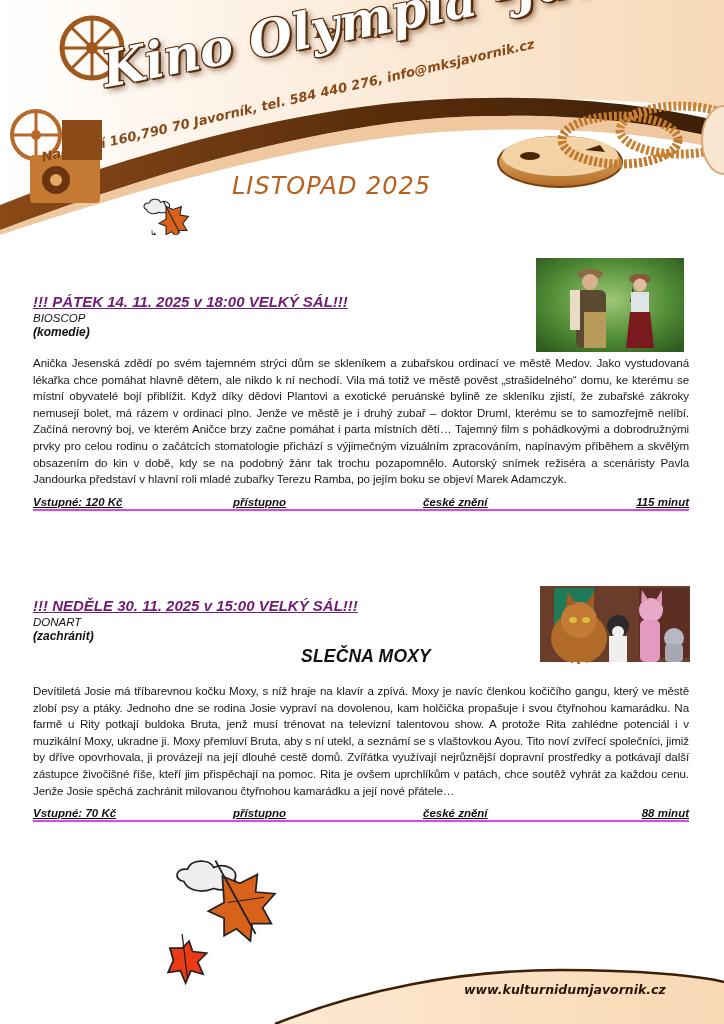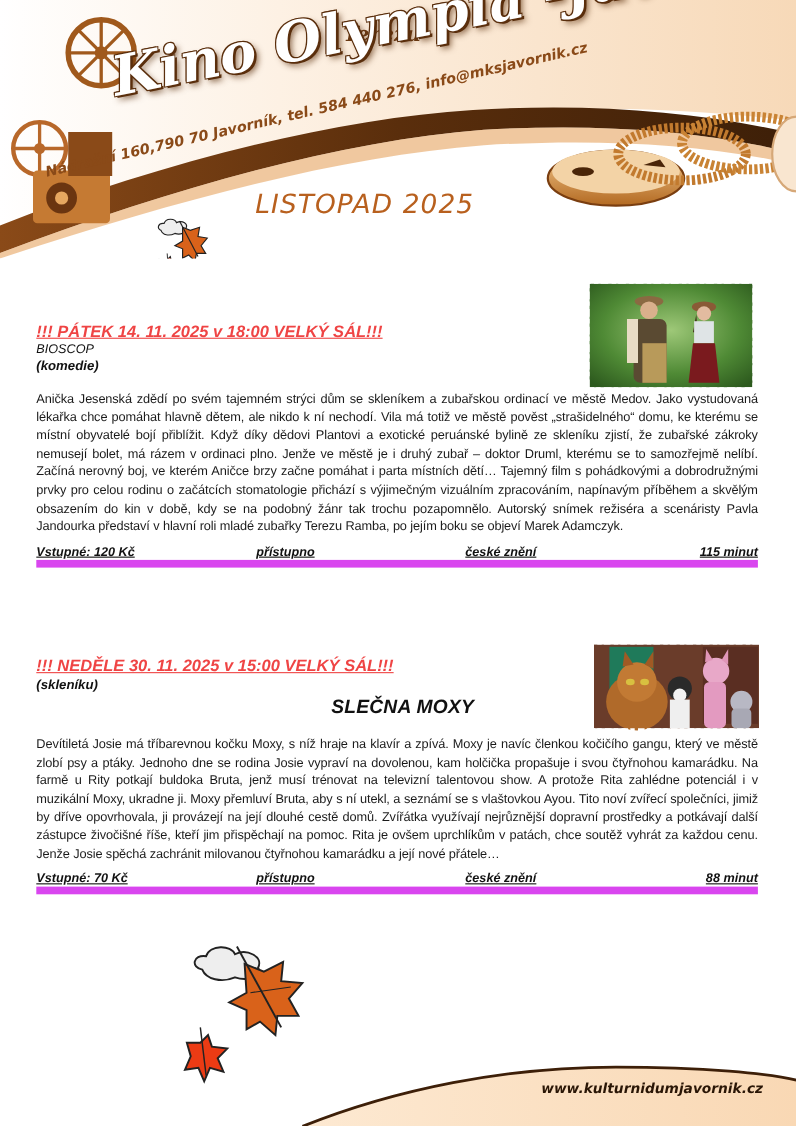--- a/index.html
+++ b/index.html
@@ -37,58 +37,58 @@
   }
   .leaf-group-top { position: absolute; left: 138px; top: 188px; }
 
   
   .film { position: absolute; left: 33px; width: 656px; }
   .film-1 { top: 293px; }
   .film-2 { top: 597px; }
 
   .showtime {
     font-weight: bold; font-style: italic; font-size: 15px;
-    color: #ef4444; text-decoration: underline; text-decoration-thickness: 1px;
+    color: #701a75; text-decoration: underline; text-decoration-thickness: 1px;
     white-space: nowrap; display: inline-block;
   }
   .distributor { font-style: italic; font-size: 11.5px; line-height: 13px; margin-top: 1px; }
   .genre { font-style: italic; font-weight: bold; font-size: 12px; line-height: 14px; }
   .film-title {
     font-style: italic; font-weight: bold; font-size: 17.5px;
     text-align: center; margin-top: 3px; letter-spacing: 0.2px;
   }
   .film-1 .film-title { padding-left: 10px; }
   .film-2 .film-title { padding-left: 10px; }
   .synopsis {
     font-family: "Liberation Sans", sans-serif;
     font-size: 11.6px; line-height: 16.6px; text-align: justify;
     color: #1a1a1a; margin-top: 16px; letter-spacing: -0.1px;
   }
   .info-row {
     display: flex; justify-content: space-between; align-items: flex-end;
-    margin-top: 8px; border-bottom: 7px solid #d946ef; padding-bottom: 1px;
+    margin-top: 8px; border-bottom: 2px solid #d946ef; padding-bottom: 1px;
     font-style: italic; font-weight: bold; font-size: 11.5px;
   }
   .info-row span { text-decoration: underline; }
   .info-row .c1 { width: 200px; }
   .info-row .c2 { width: 190px; }
   .info-row .c3 { width: 170px; }
   .info-row .c4 { text-align: right; flex: 1; }
 
   
   .still { position: absolute; overflow: hidden; }
   .still-1 { left: 530px; top: 252px; width: 160px; height: 106px; }
   .still-2 { left: 534px; top: 580px; width: 162px; height: 88px; }
 
   
   .footer { position: absolute; left: 0; top: 940px; width: 724px; height: 84px; }
   .footer-url {
     position: absolute; left: 464px; top: 982px;
     font-family: "DejaVu Sans", sans-serif; font-weight: bold; font-style: italic;
-    font-size: 12.5px; color: #2a1606; white-space: nowrap; margin-left: 28px;
+    font-size: 12.5px; color: #2a1606; white-space: nowrap;
   }
   .leaf-group-bottom { position: absolute; left: 150px; top: 850px; }
 </style>
 </head>
 <body>
 
 <div class="header">
   <svg class="bg" width="724" height="235" viewBox="0 0 724 235">
     <defs>
       <linearGradient id="cream" x1="0" y1="0" x2="1" y2="0">
@@ -218,21 +218,22 @@
     <rect x="106" y="40" width="20" height="42" rx="5" fill="#e39ac0"></rect>
 
     <circle cx="140" cy="58" r="10" fill="#b8b8c4"></circle>
     <rect x="131" y="64" width="18" height="18" rx="4" fill="#a8a8b4"></rect>
     <rect x="0" y="0" width="162" height="88" fill="none" stroke="#ffffff" stroke-width="12" stroke-dasharray="6 3 4 2"></rect>
   </svg>
 </div>
 
 <section class="film film-2">
   <div class="showtime">!!! NEDĚLE 30. 11. 2025 v 15:00 VELKÝ SÁL!!!</div>
-  <div class="genre">(skleníku)</div>
+  <div class="distributor">DONART</div>
+  <div class="genre">(zachránit)</div>
   <div class="film-title">SLEČNA MOXY</div>
   <p class="synopsis">Devítiletá Josie má tříbarevnou kočku Moxy, s níž hraje na klavír a zpívá. Moxy je navíc členkou kočičího gangu, který ve městě zlobí psy a ptáky. Jednoho dne se rodina Josie vypraví na dovolenou, kam holčička propašuje i svou čtyřnohou kamarádku. Na farmě u Rity potkají buldoka Bruta, jenž musí trénovat na televizní talentovou show. A protože Rita zahlédne potenciál i v muzikální Moxy, ukradne ji. Moxy přemluví Bruta, aby s ní utekl, a seznámí se s vlaštovkou Ayou. Tito noví zvířecí společníci, jimiž by dříve opovrhovala, ji provázejí na její dlouhé cestě domů. Zvířátka využívají nejrůznější dopravní prostředky a potkávají další zástupce živočišné říše, kteří jim přispěchají na pomoc. Rita je ovšem uprchlíkům v patách, chce soutěž vyhrát za každou cenu. Jenže Josie spěchá zachránit milovanou čtyřnohou kamarádku a její nové přátele…</p>
   <div class="info-row">
     <span class="c1">Vstupné: 70 Kč</span>
     <span class="c2">přístupno</span>
     <span class="c3">české znění</span>
     <span class="c4">88 minut</span>
   </div>
 </section>
 

